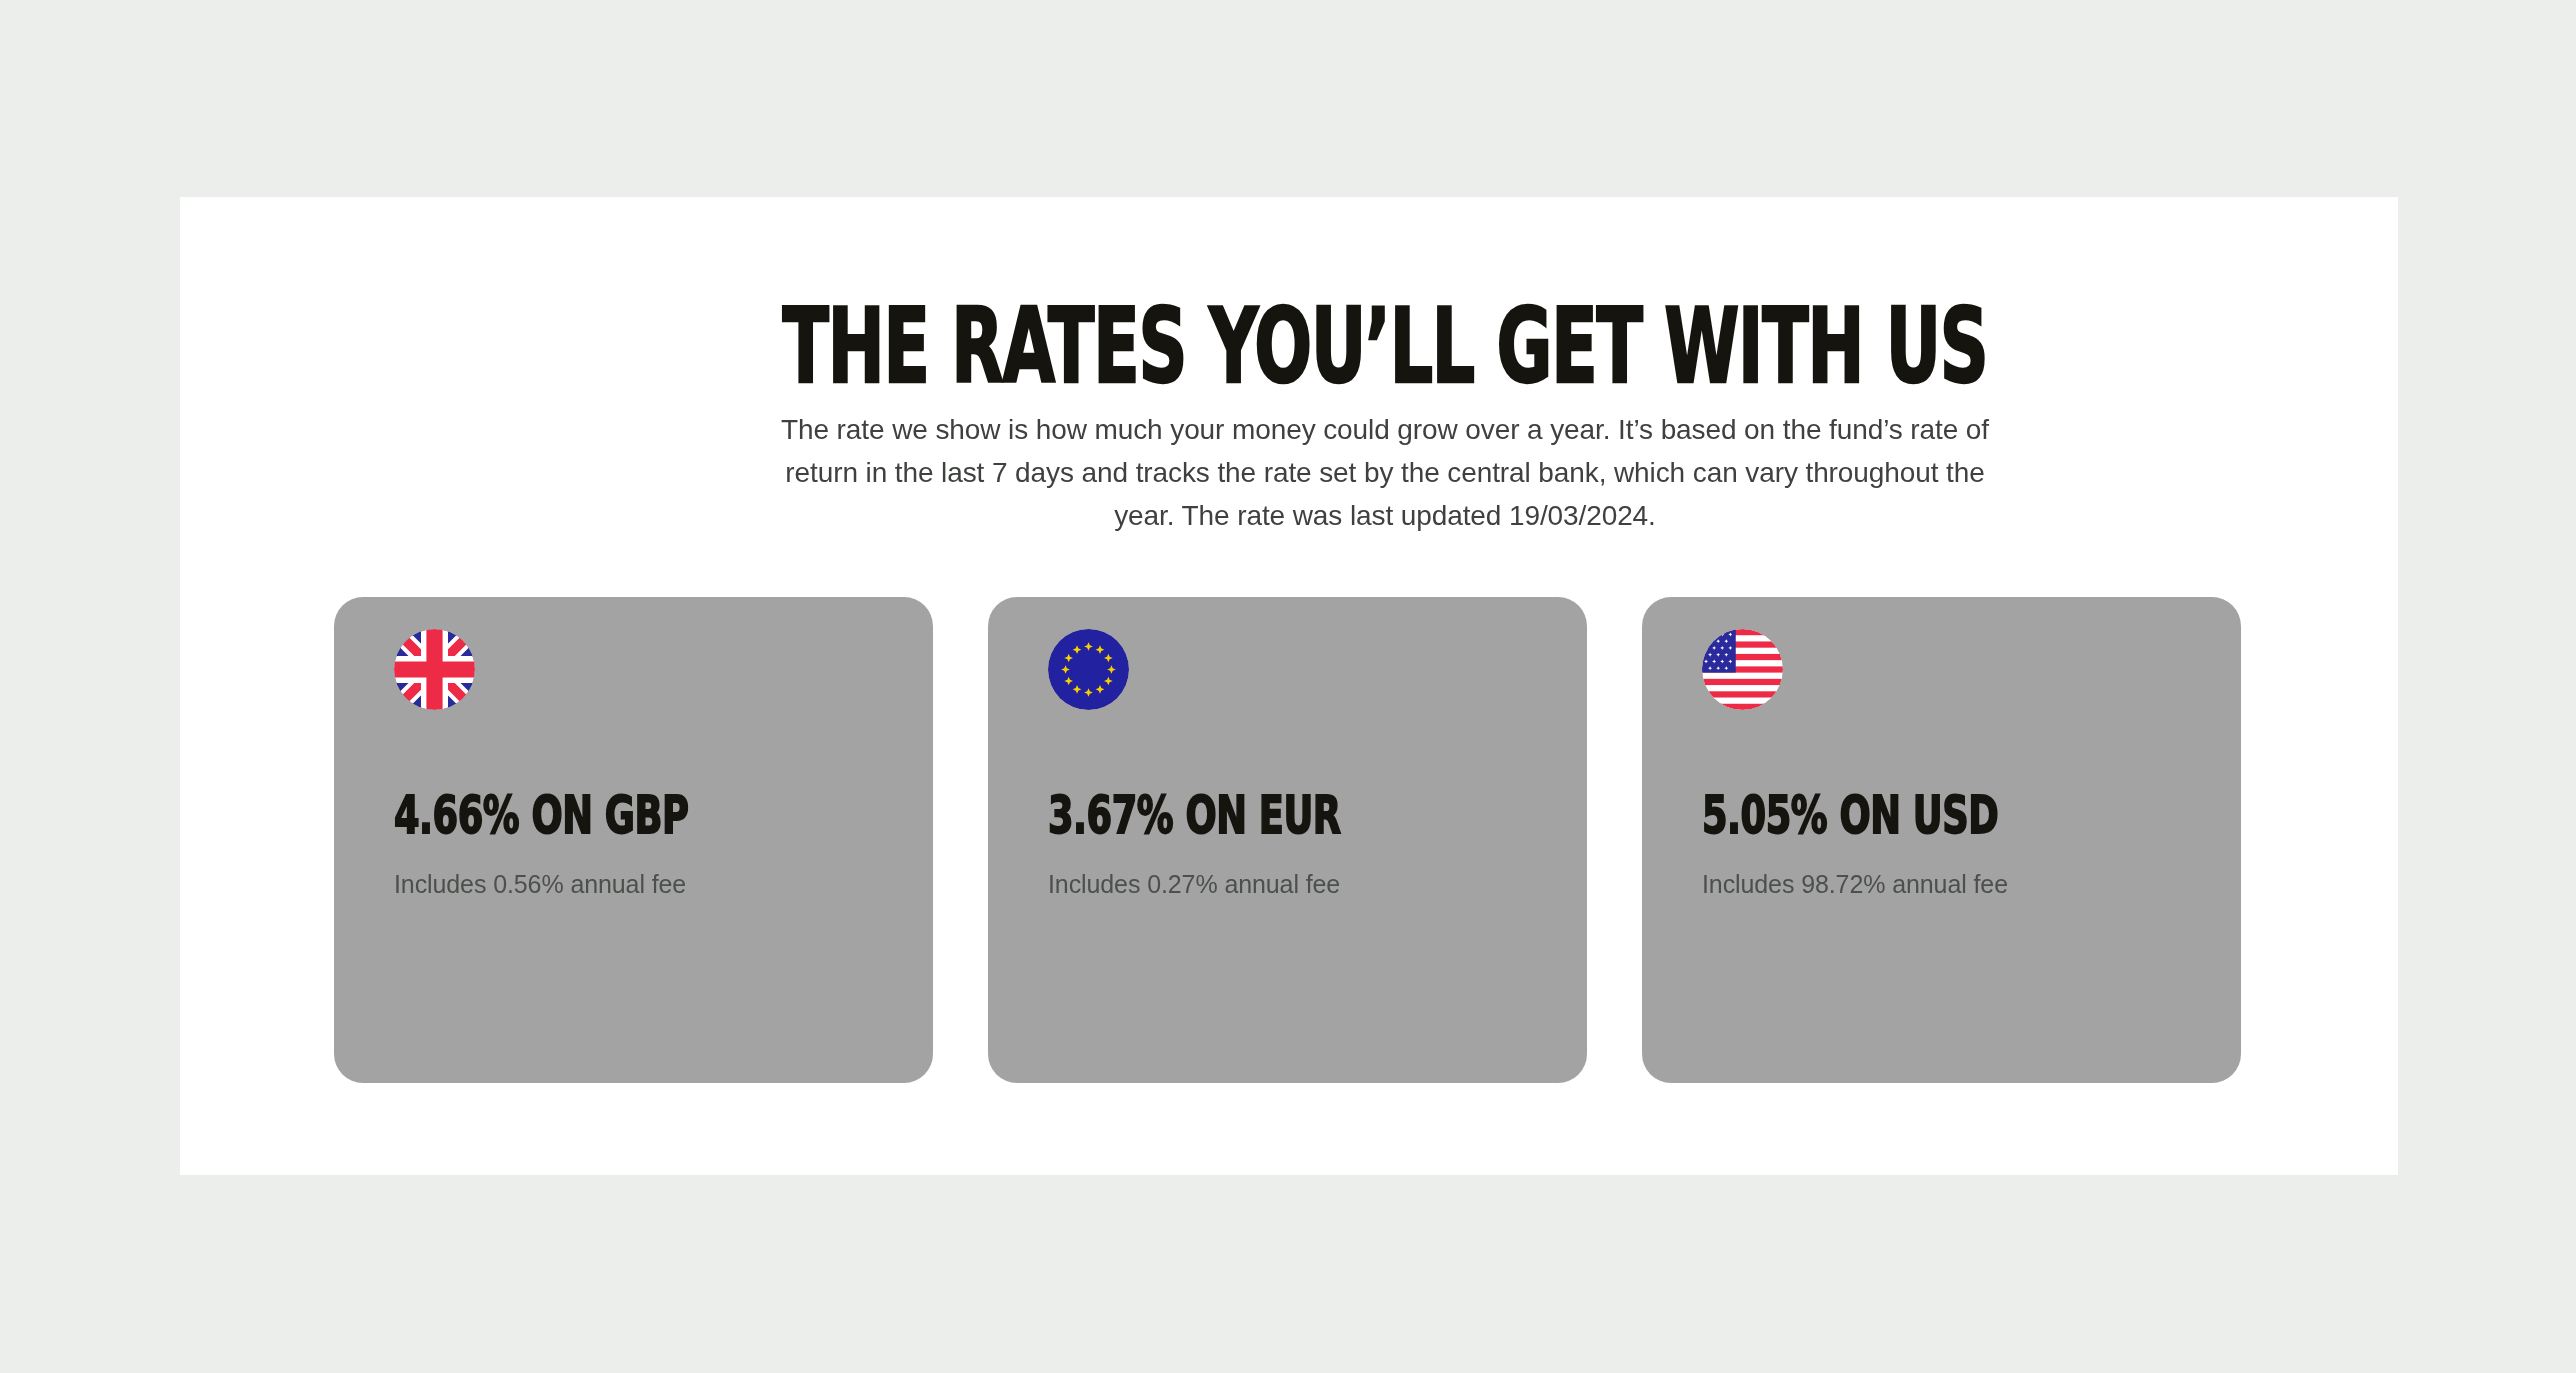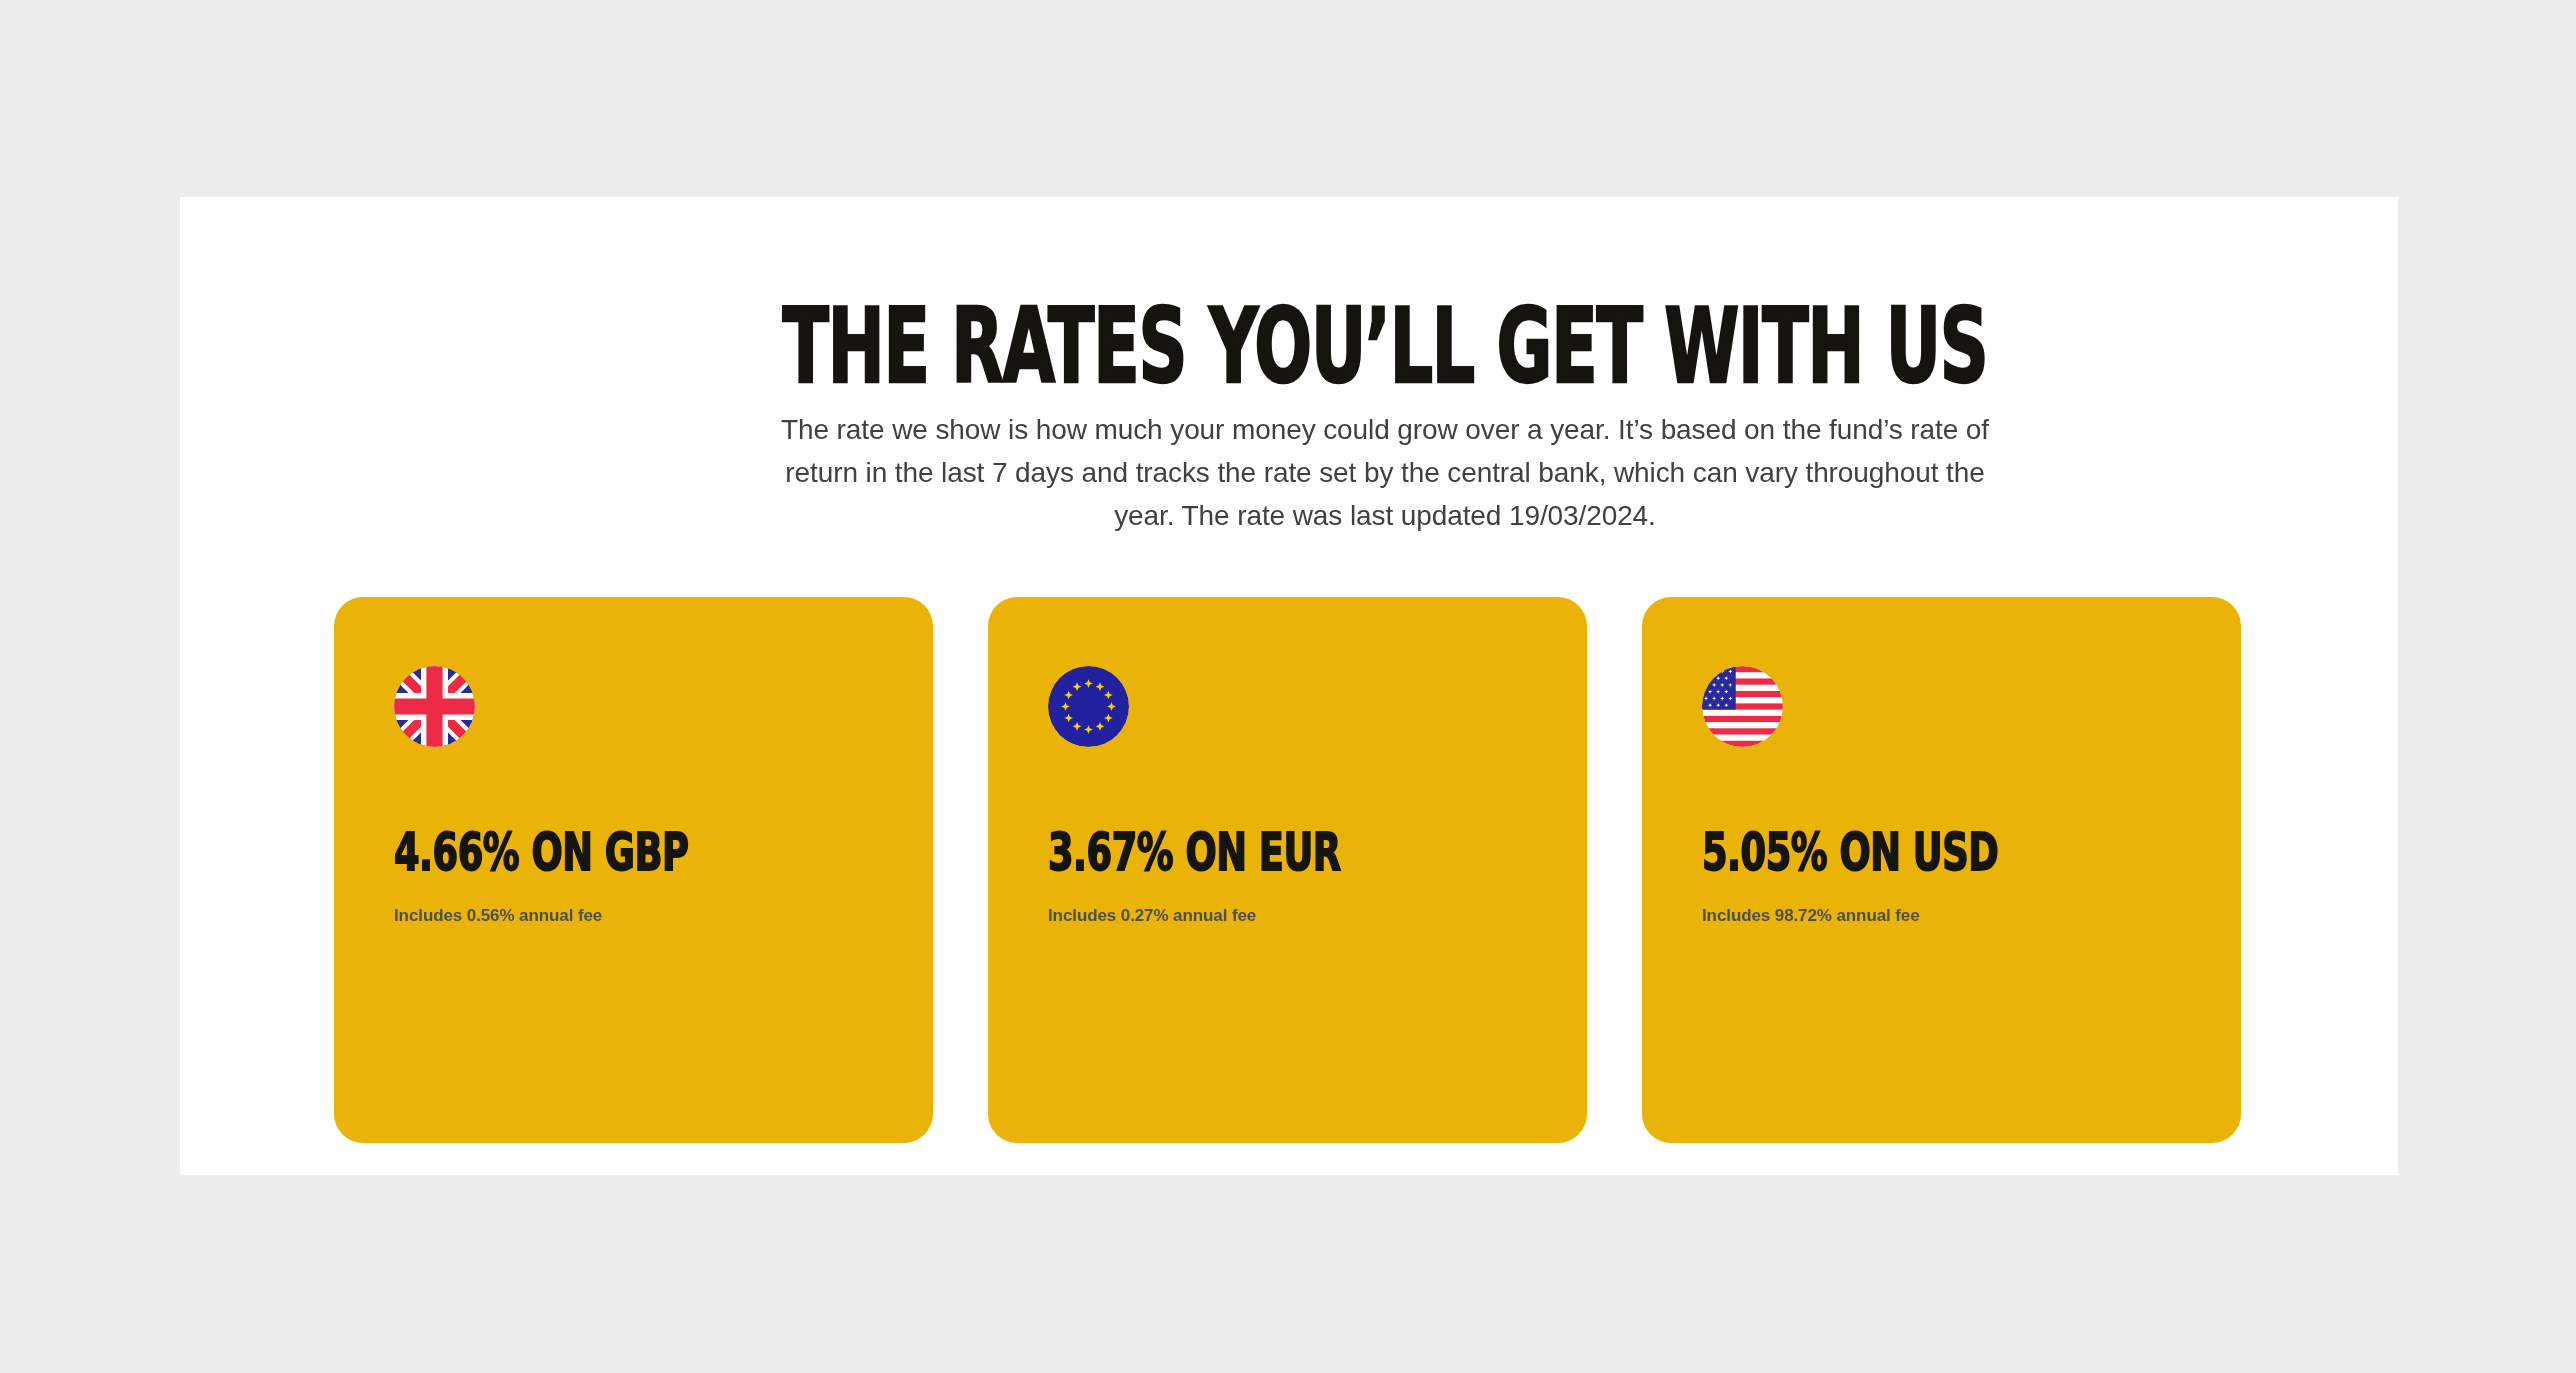--- a/index.html
+++ b/index.html
@@ -72,25 +72,25 @@
     position: absolute;
     left: 154px;
     top: 400px;
     width: 1907px;
     display: flex;
     gap: 55px;
   }
 
   .rate-card {
     width: 599px;
-    height: 546px;
-    background: #eab308;
+    height: 486px;
+    background: #a3a3a3;
     border-radius: 29px;
     box-sizing: border-box;
-    padding: 69px 60px 0 60px;
+    padding: 32px 60px 0 60px;
     position: relative;
   }
 
   .flag {
     width: 81px;
     height: 81px;
     border-radius: 50%;
     overflow: hidden;
     position: relative;
     display: block;
@@ -110,22 +110,22 @@
     transform: scaleX(0.95) scaleY(1.18);
     transform-origin: left top;
     -webkit-text-stroke: 1.5px #15140F;
     white-space: nowrap;
   }
 
   .fee-line {
     margin: 0;
     padding-top: 48px;
     font-family: "Liberation Sans", sans-serif;
-    font-weight: 700;
-    font-size: 17px;
+    font-weight: 400;
+    font-size: 25px;
     line-height: 1.2;
     color: #4C504C;
     letter-spacing: -0.1px;
     white-space: nowrap;
   }
 </style>
 </head>
 <body>
 
 <div class="page">

